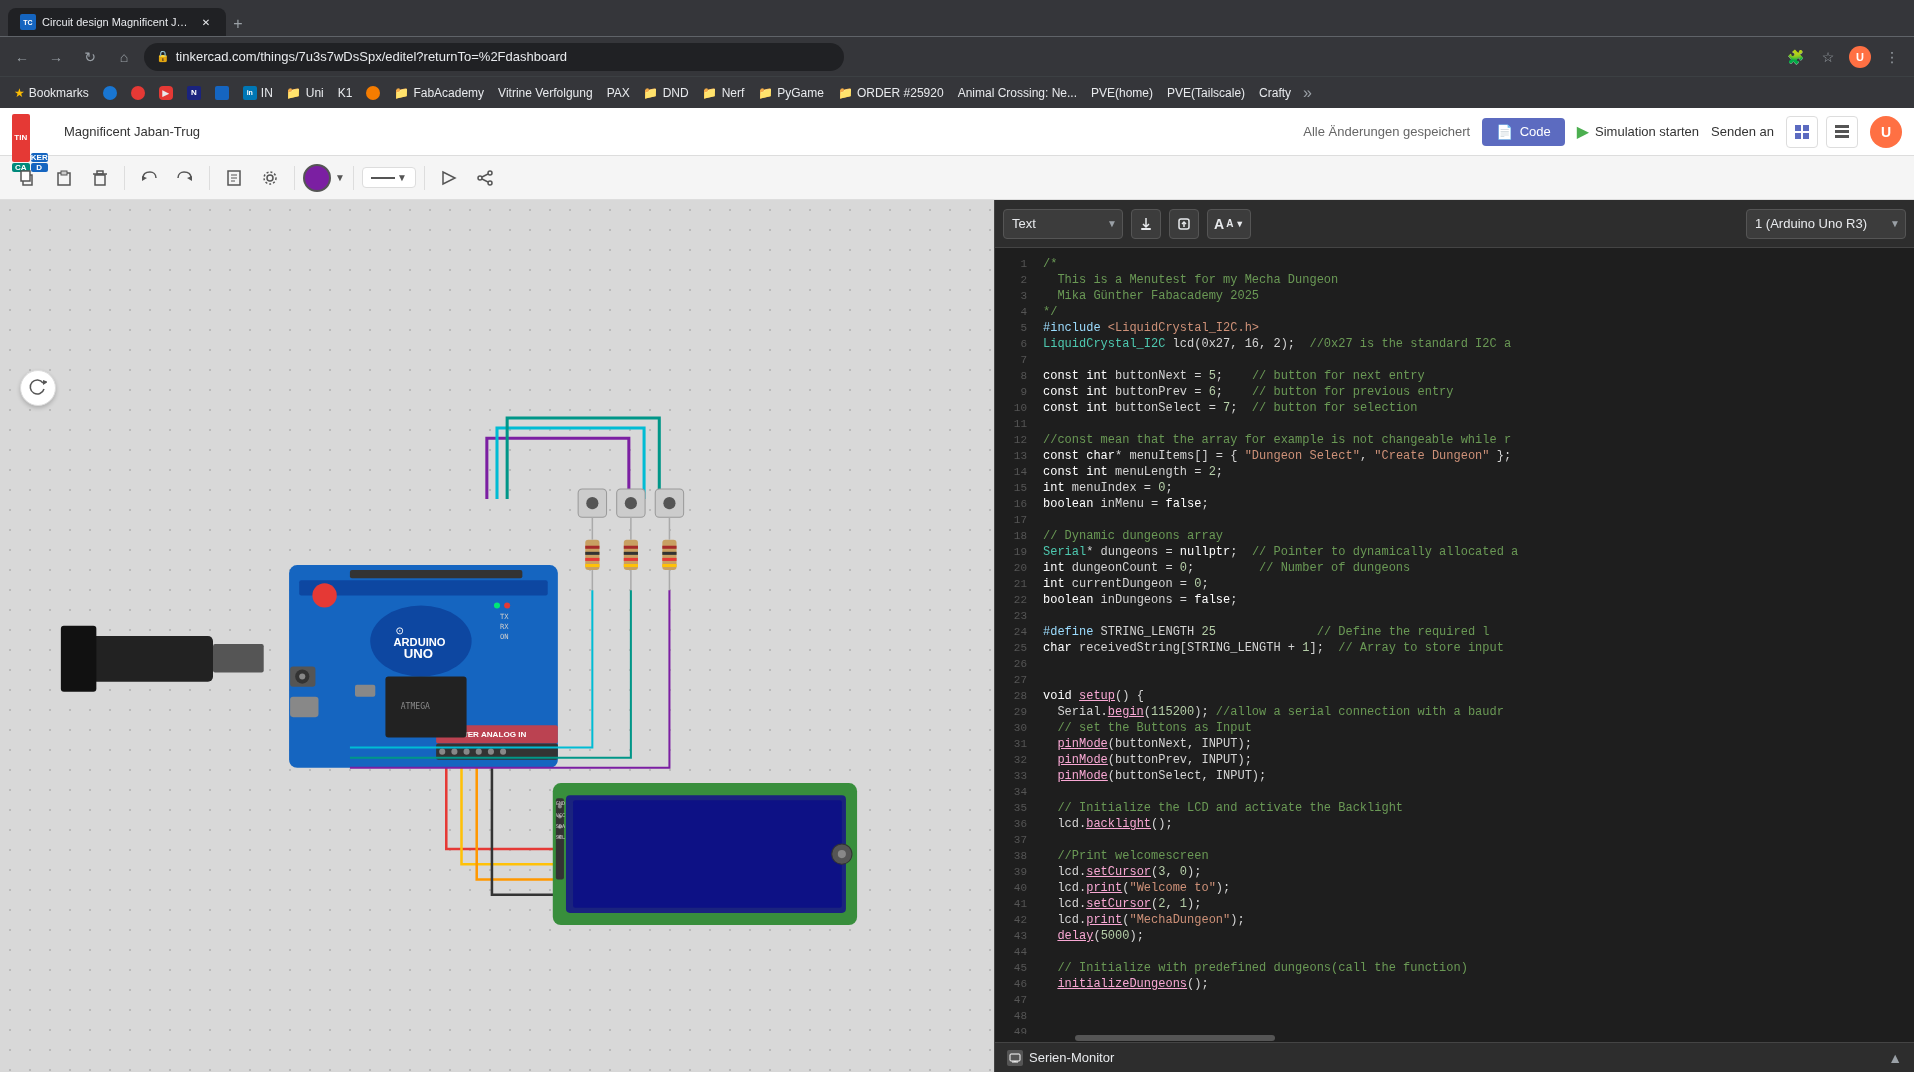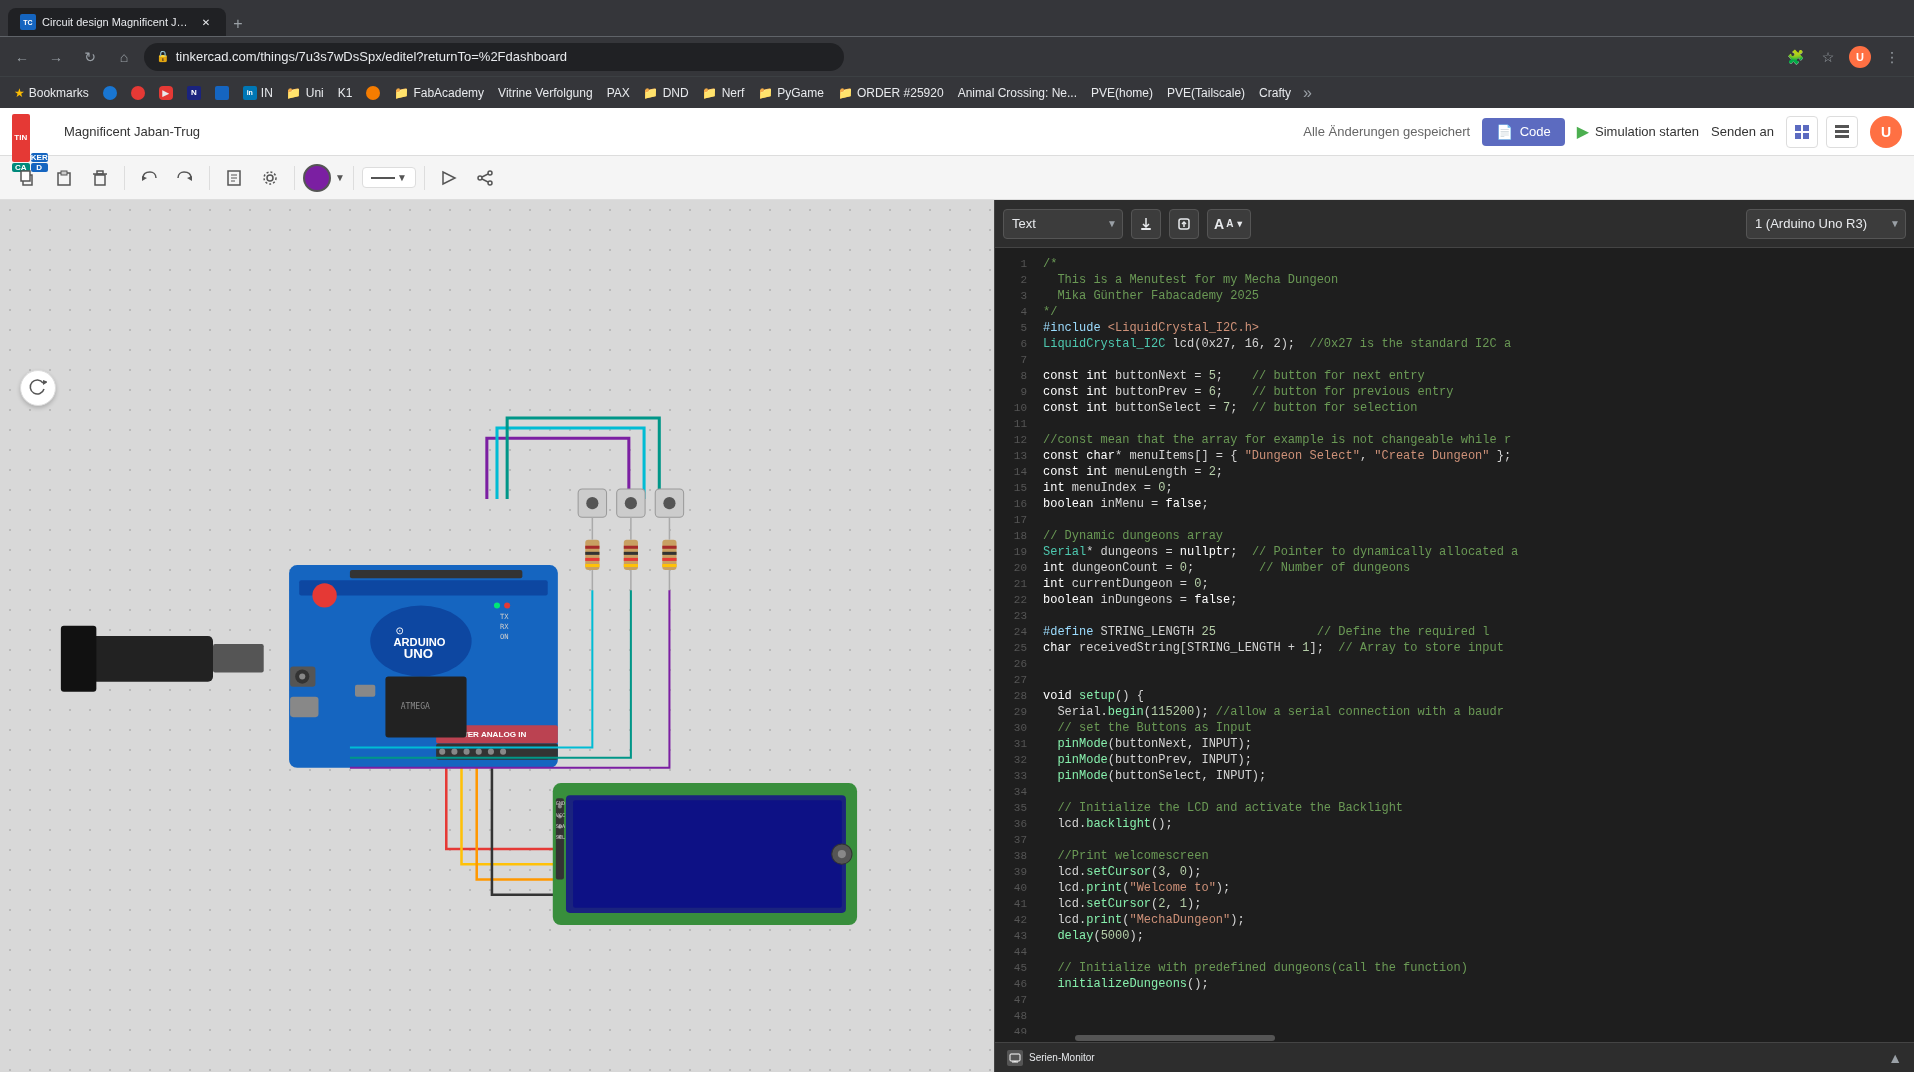--- a/index.html
+++ b/index.html
@@ -74,26 +74,26 @@
     .line-numbers { width: 40px; background: #1e1e1e; padding: 8px 0; text-align: right; color: #555; flex-shrink: 0; user-select: none; }
     .line-number { height: 16px; line-height: 16px; padding-right: 8px; font-size: 11px; }
     .code-content { flex: 1; padding: 8px 0 8px 8px; overflow-x: auto; }
     .code-line { height: 16px; line-height: 16px; white-space: pre; }
     .c-comment { color: #6a9955; }
     .c-keyword { color: #ffffff; }
     .c-type { color: #4ec9b0; }
     .c-string { color: #ce9178; }
     .c-number { color: #b5cea8; }
     .c-plain { color: #d4d4d4; }
-    .c-func { color: #86efac; }
+    .c-func { color: #f9a8d4; text-decoration: underline; }
     .c-macro { color: #9cdcfe; }
 
     
     .bottom-bar { background: #2d2d2d; height: 30px; display: flex; align-items: center; padding: 0 12px; border-top: 1px solid #444; }
-    .monitor-btn { display: flex; align-items: center; gap: 6px; color: #e8eaed; font-size: 10px; cursor: pointer; }
+    .monitor-btn { display: flex; align-items: center; gap: 6px; color: #e8eaed; font-size: 13px; cursor: pointer; }
     .monitor-icon { width: 16px; height: 16px; background: #555; border-radius: 2px; display: flex; align-items: center; justify-content: center; font-size: 9px; color: white; }
     .expand-btn { margin-left: auto; color: #9aa0a6; cursor: pointer; font-size: 14px; }
 
     
     .code-editor::-webkit-scrollbar { width: 8px; height: 8px; }
     .code-editor::-webkit-scrollbar-track { background: #1e1e1e; }
     .code-editor::-webkit-scrollbar-thumb { background: #555; border-radius: 4px; }
 
     .horizontal-scrollbar { height: 8px; background: #1e1e1e; display: flex; align-items: center; }
     .h-scrollbar-thumb { width: 200px; height: 6px; background: #555; border-radius: 3px; margin-left: 40px; cursor: pointer; }

